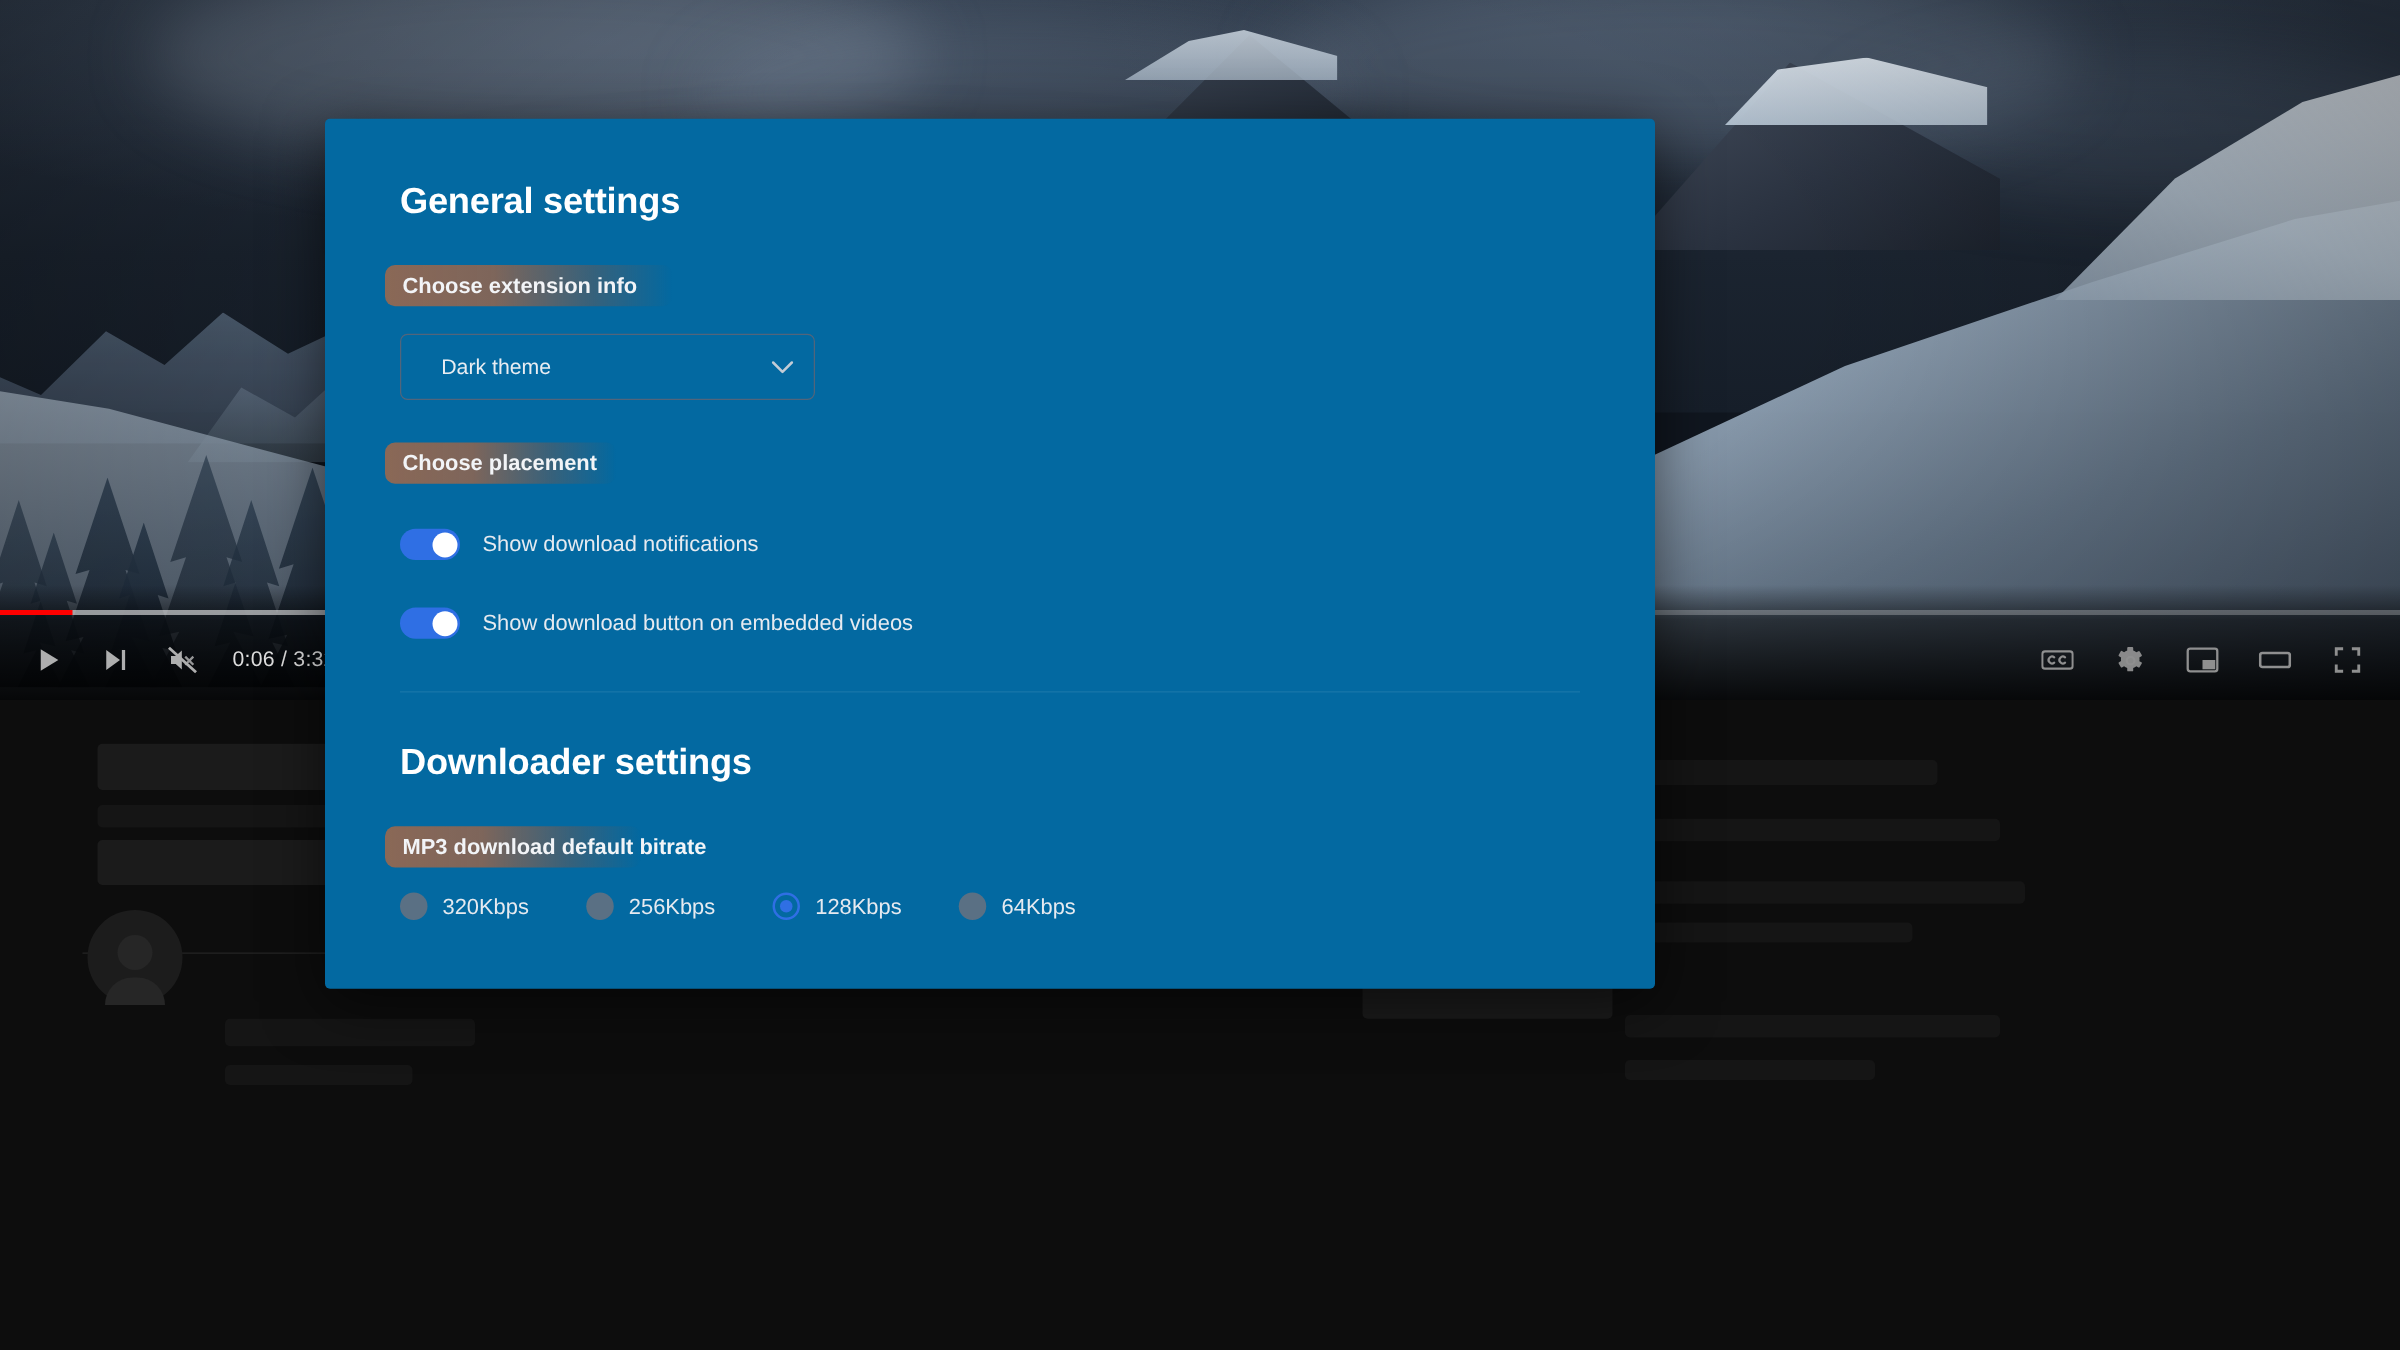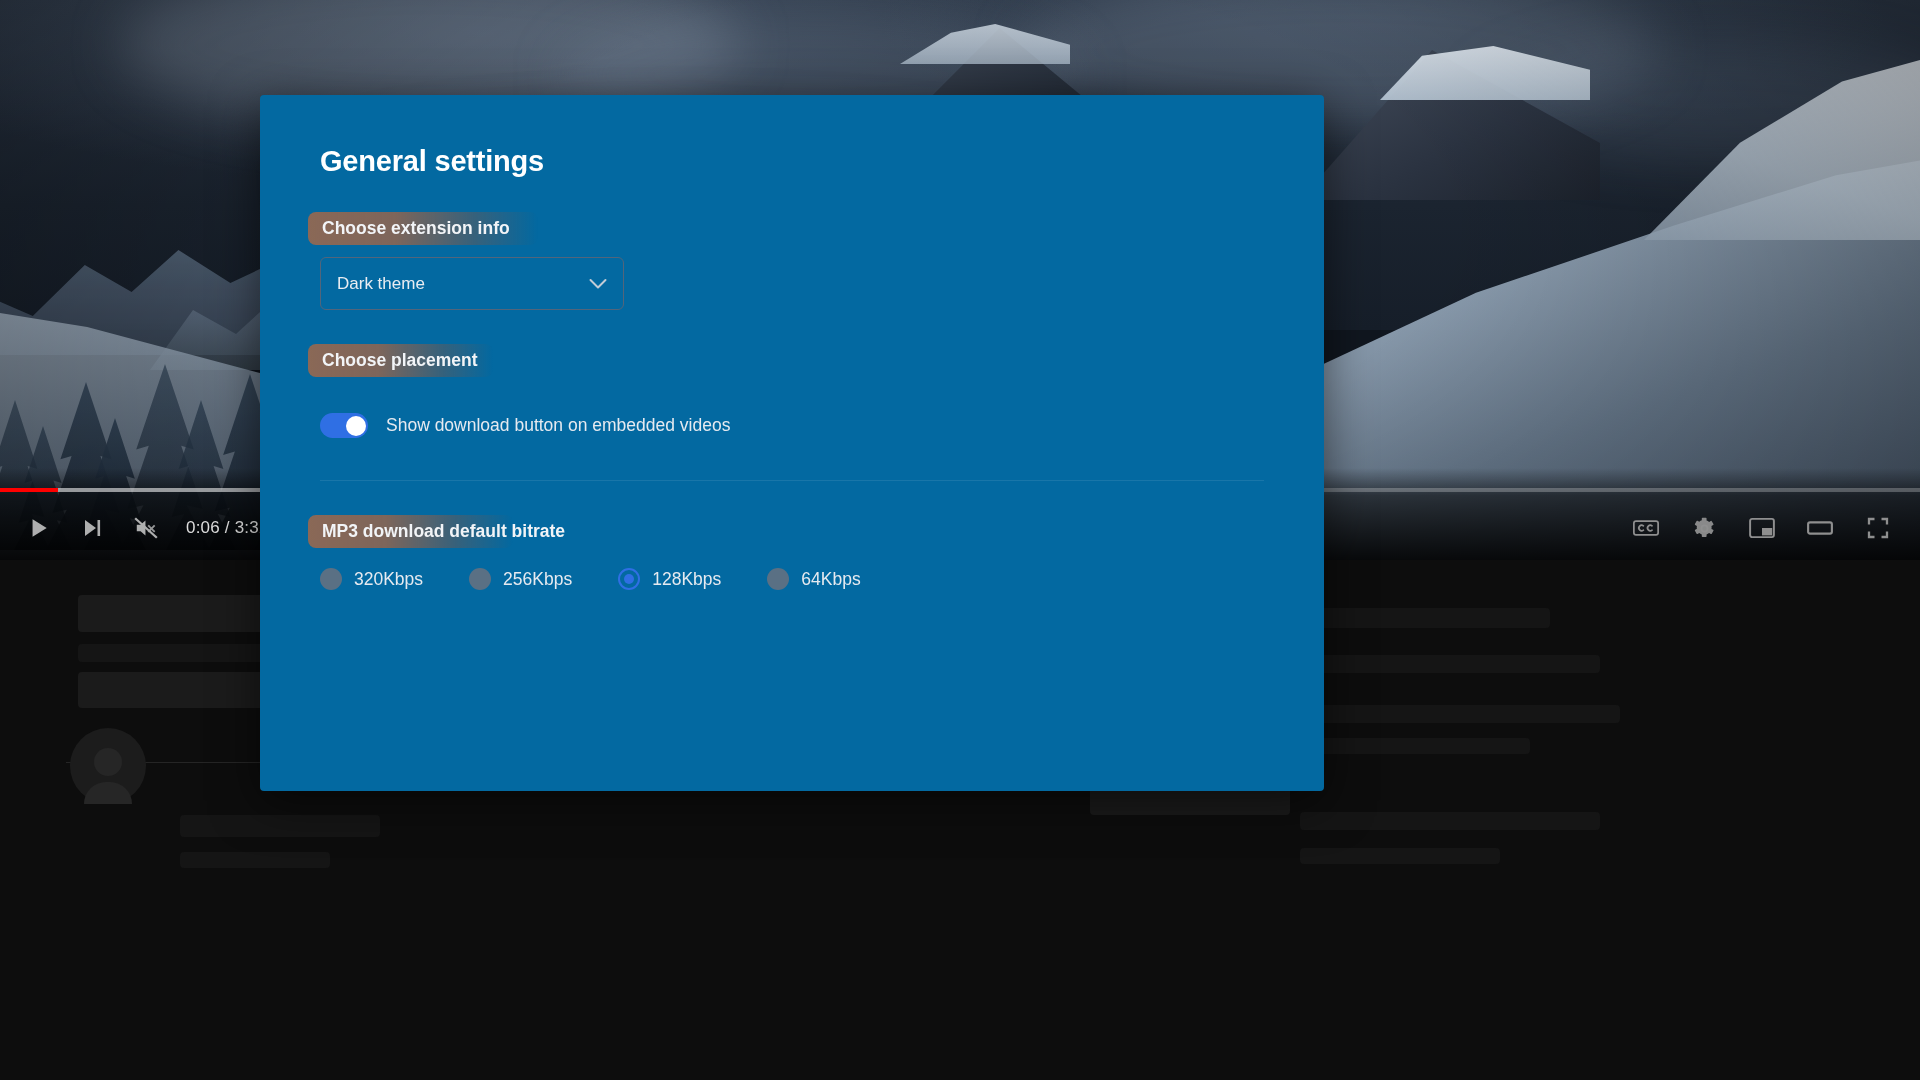--- a/index.html
+++ b/index.html
@@ -299,29 +299,29 @@
     top: -2px;
     height: 33px;
     border-radius: 8px;
     background: linear-gradient(90deg, rgba(150,104,80,0.92) 0%, rgba(146,101,79,0.86) 38%, rgba(120,88,76,0.45) 72%, rgba(60,70,80,0.0) 100%);
     z-index: 1;
     filter: blur(0.4px);
   }
 
   .select-box {
     position: relative;
-    margin-top: 14px;
-    width: 304px;
+    margin-top: 24px;
+    width: 332px;
     height: 53px;
     border: 1px solid #52657b;
     border-radius: 6px;
     background: transparent;
     display: flex;
     align-items: center;
-    padding: 0 16px;
+    padding: 0 32px;
     cursor: pointer;
   }
   .select-value {
     color: #e9edf2;
     font-size: 17px;
   }
   .select-chevron {
     position: absolute;
     right: 16px;
     top: 50%;
@@ -559,31 +559,38 @@
         </span>
       </div>
 
       
       <div class="field-label-wrap">
         <span class="label-hl" style="width: 185px;"></span>
         <span class="field-label">Choose placement</span>
       </div>
 
       
+      <div class="toggle-row">
+        <span class="toggle">
+          <span class="knob"></span>
+        </span>
+        <span class="toggle-label">Show download notifications</span>
+      </div>
 
       <div class="toggle-row">
         <span class="toggle">
           <span class="knob"></span>
         </span>
         <span class="toggle-label">Show download button on embedded videos</span>
       </div>
 
       <div class="hr"></div>
 
       
+      <div class="section-title" id="downloader-title">Downloader settings</div>
 
       <div class="field-label-wrap">
         <span class="label-hl" style="width: 205px;"></span>
         <span class="field-label">MP3 download default bitrate</span>
       </div>
 
       <div class="radio-row" id="bitrate-radio-row">
 
       <div class="radio-item">
             <span class="radio-dot"></span>

